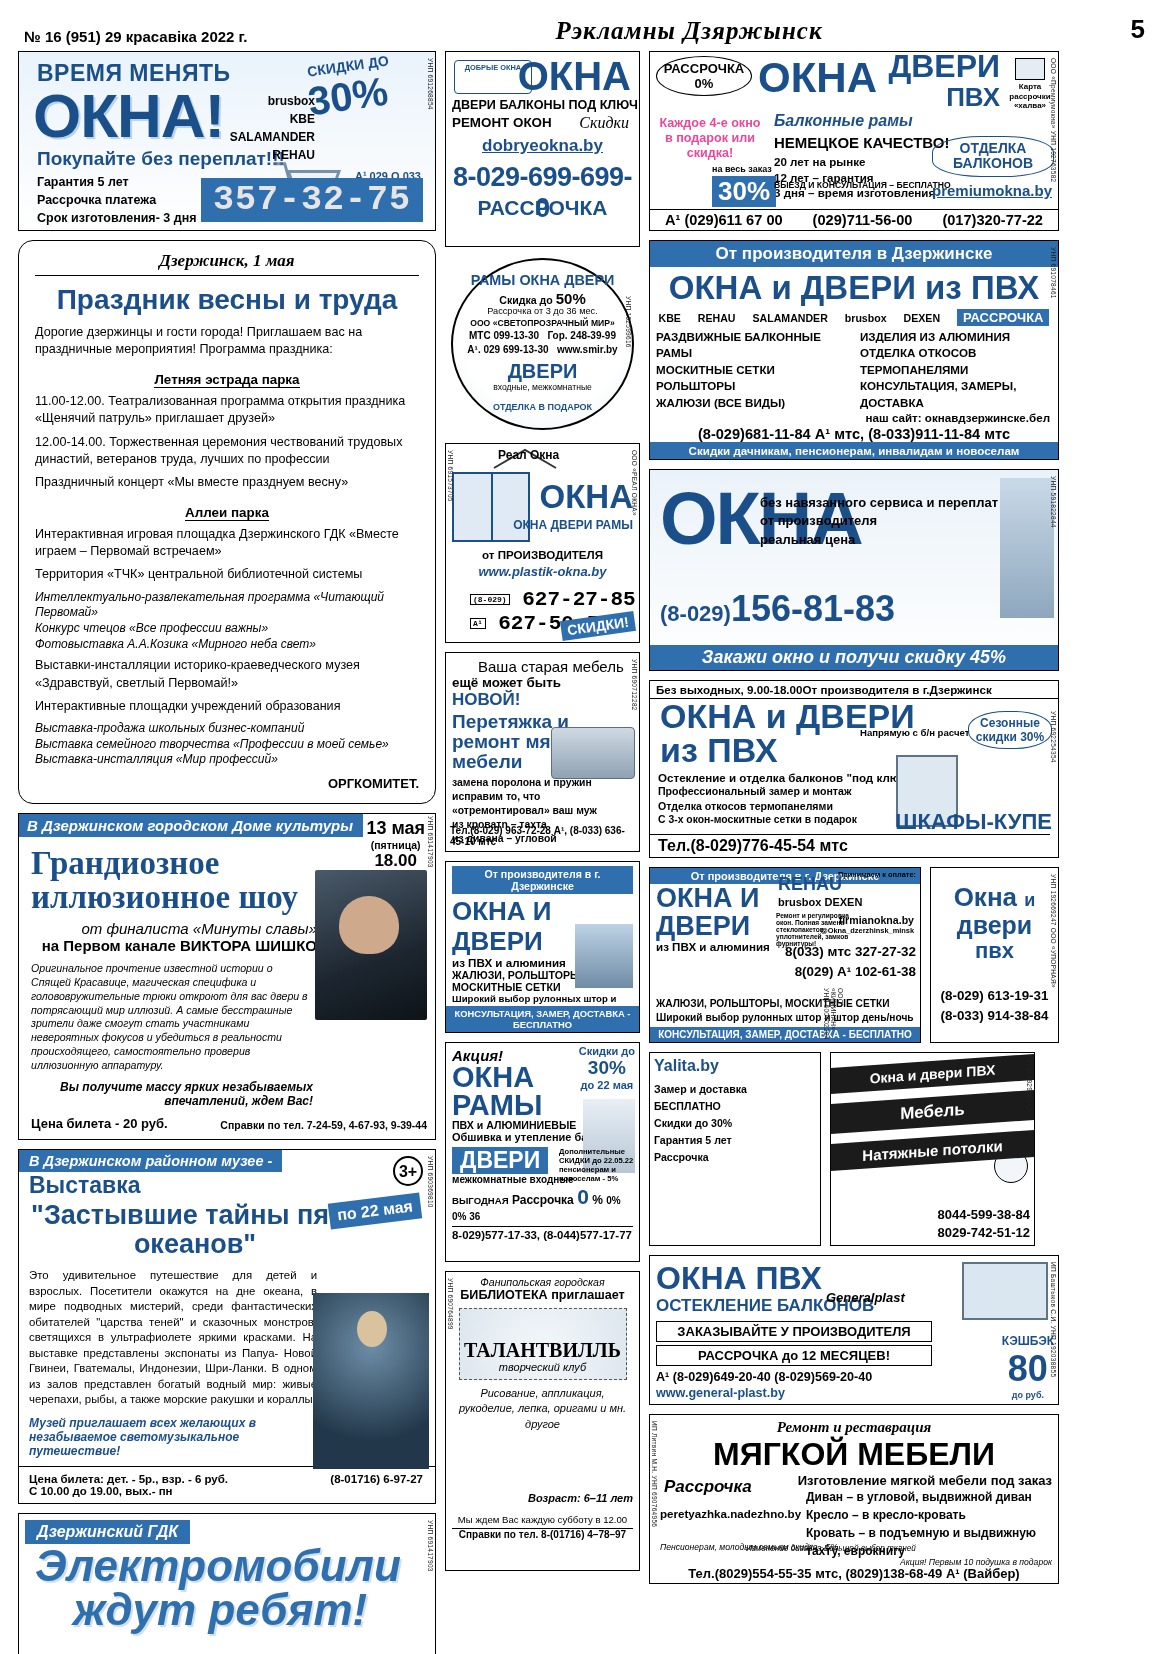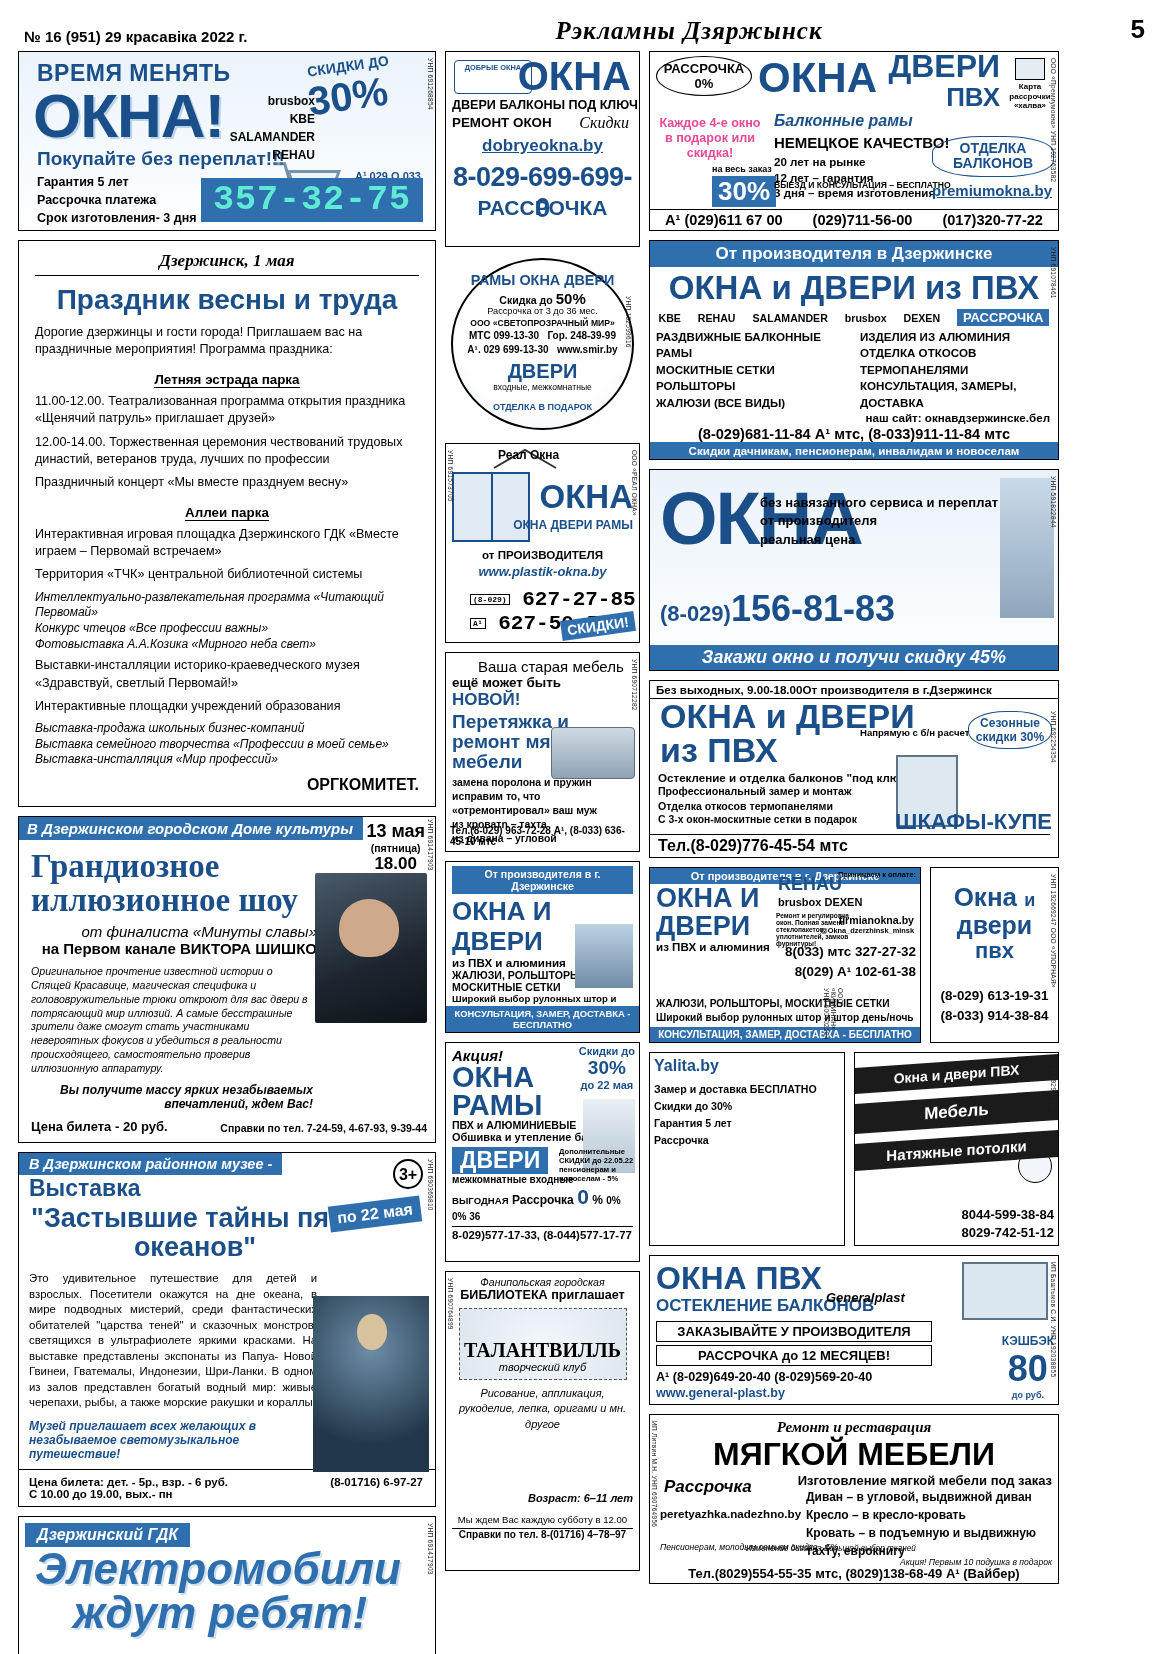--- a/index.html
+++ b/index.html
@@ -37,39 +37,39 @@
   .a1 { height: 180px; background: linear-gradient(#eaf3fb,#ffffff); position: relative; }
   .a1 .t1 { font-size: 23px; font-weight: bold; color: #1b4f8a; padding: 8px 0 0 18px; letter-spacing: .5px; }
   .a1 .t2 { font-size: 62px; font-weight: bold; color: #1b4f8a; line-height: .92; padding-left: 14px;
      text-shadow: 2px 2px 0 #bcd4ea; letter-spacing: -1px; }
   .a1 .t3 { font-size: 19px; font-weight: bold; color: #1b4f8a; padding: 4px 0 4px 18px; }
   .a1 ul { list-style: none; padding-left: 18px; font-size: 12.5px; font-weight: bold; line-height: 1.42; }
   .a1 .burst { position: absolute; right: 12px; top: 6px; width: 150px; height: 92px; color: #1b4f8a;
      text-align: center; }
   .a1 .burst .s1 { font-size: 14px; font-weight: bold; transform: rotate(-8deg); }
   .a1 .burst .s2 { font-size: 40px; font-weight: bold; transform: rotate(-8deg); }
-  .a1 .phone { position: absolute; right: 12px; bottom: 8px; background: #2f6fae; color: #5eead4;
+  .a1 .phone { position: absolute; right: 12px; bottom: 8px; background: #2f6fae; color: #e5e5e5;
      font-size: 35px; font-weight: bold; padding: 2px 12px; letter-spacing: 1px;
      font-family: "Liberation Mono", monospace; }
   .a1 .codes { position: absolute; right: 14px; bottom: 48px; font-size: 11px; font-weight: bold; color:#1b4f8a; }
   .a1 .brands { position: absolute; right: 120px; bottom: 66px; width: 130px; text-align: right;
      font-size: 12px; font-weight: bold; line-height: 1.5; }
   .cart { position: absolute; left: 250px; bottom: 10px; width: 78px; height: 62px; opacity: .75; }
 
   
-  .a2 { padding: 10px 16px 12px 16px; }
+  .a2 { padding: 10px 16px 12px 16px; border-radius: 15px; }
   .a2 .head { text-align: center; font-size: 17px; font-style: italic; font-weight: bold;
      font-family: "Liberation Serif", serif; border-bottom: 1.4px solid #000; padding-bottom: 4px; }
   .a2 .h2 { text-align: center; font-size: 28px; font-weight: bold; color: #1b4f8a; margin: 8px 0 8px; }
   .a2 p { font-size: 12.6px; line-height: 1.38; margin-bottom: 6px; }
   .a2 .sub { text-align: center; font-weight: bold; font-size: 13.4px; margin: 7px 0 5px;
      border-bottom: 1px solid #000; display: inline-block; }
   .a2 .subwrap { text-align: center; }
   .a2 .it { font-style: italic; font-size: 12px; line-height: 1.3; }
-  .a2 .sig { text-align: right; font-weight: bold; font-size: 16px; margin-top: 8px; }
+  .a2 .sig { text-align: right; font-weight: bold; font-size: 13px; margin-top: 8px; }
 
   
   .a3 { position: relative; padding: 0 0 8px 0; min-height: 246px; }
   .a3 .bar { background: #2f6fae; color: #fff; font-weight: bold; font-size: 15px;
      display: inline-block; padding: 3px 10px 3px 8px; font-style: italic; }
   .a3 .date { position: absolute; right: 10px; top: 4px; text-align: center; font-weight: bold; }
   .a3 .date .d1 { font-size: 18px; } .a3 .date .d2 { font-size: 10.5px; } .a3 .date .d3 { font-size: 17px; }
   .a3 .big { font-size: 33px; font-weight: bold; color: #1b4f8a; line-height: 1.02; padding: 10px 0 0 12px;
      font-family: "Liberation Serif", serif; }
   .a3 .l2 { font-size: 15px; font-style: italic; text-align: right; padding-right: 118px; margin-top: 6px; }
@@ -305,21 +305,21 @@
   .r5 .accept { position: absolute; right: 4px; top: 2px; font-size: 7.4px; font-weight: bold; }
 
   .r6 { width: 129px; min-height: 176px; position: relative; }
   .r6 .o { text-align: center; font-size: 26px; font-weight: bold; color: #1b4f8a; margin-top: 14px; }
   .r6 .d { text-align: center; font-size: 25px; font-weight: bold; color: #1b4f8a; line-height: 1.0; }
   .r6 .p { text-align: center; font-size: 22px; font-weight: bold; color: #1b4f8a; }
   .r6 .ph { position: absolute; left: 0; right: 0; bottom: 16px; text-align: center; font-size: 13.4px;
      font-weight: bold; line-height: 1.5; }
 
   .r7wrap { display: flex; gap: 9px; }
-  .r7 { width: 196px; min-height: 194px; position: relative; padding: 4px; }
+  .r7 { width: 172px; min-height: 194px; position: relative; padding: 4px; }
   .r7 .ttl { font-size: 16px; font-weight: bold; color: #1b4f8a; }
   .r7 .l { font-size: 10.6px; font-weight: bold; line-height: 1.6; margin-top: 6px; }
   .r8 { width: 205px; min-height: 194px; position: relative; }
   .r8 .band { background: #1b1b1b; color: #fff; font-size: 14px; font-weight: bold; text-align: center;
      padding: 5px 2px; transform: skewY(-4deg); margin: 8px 0; }
   .r8 .band2 { background: #1b1b1b; color: #fff; font-size: 17px; font-weight: bold; text-align: center;
      padding: 5px 2px; transform: skewY(-4deg); margin: 10px 0; }
   .r8 .band3 { background: #1b1b1b; color: #fff; font-size: 15px; font-weight: bold; text-align: center;
      padding: 5px 2px; transform: skewY(-4deg); margin: 10px 0; }
   .r8 .ph { position: absolute; right: 4px; bottom: 4px; font-size: 13px; font-weight: bold; text-align: right;

